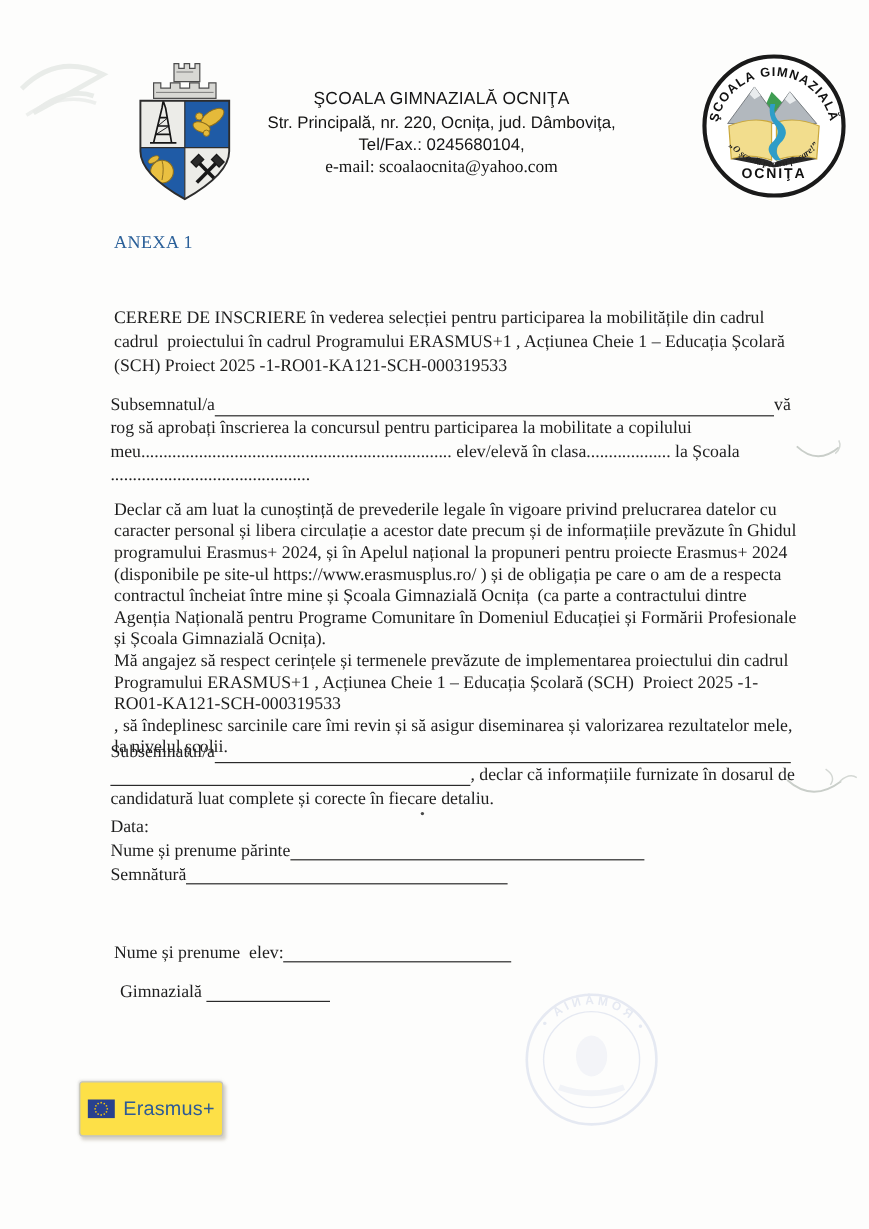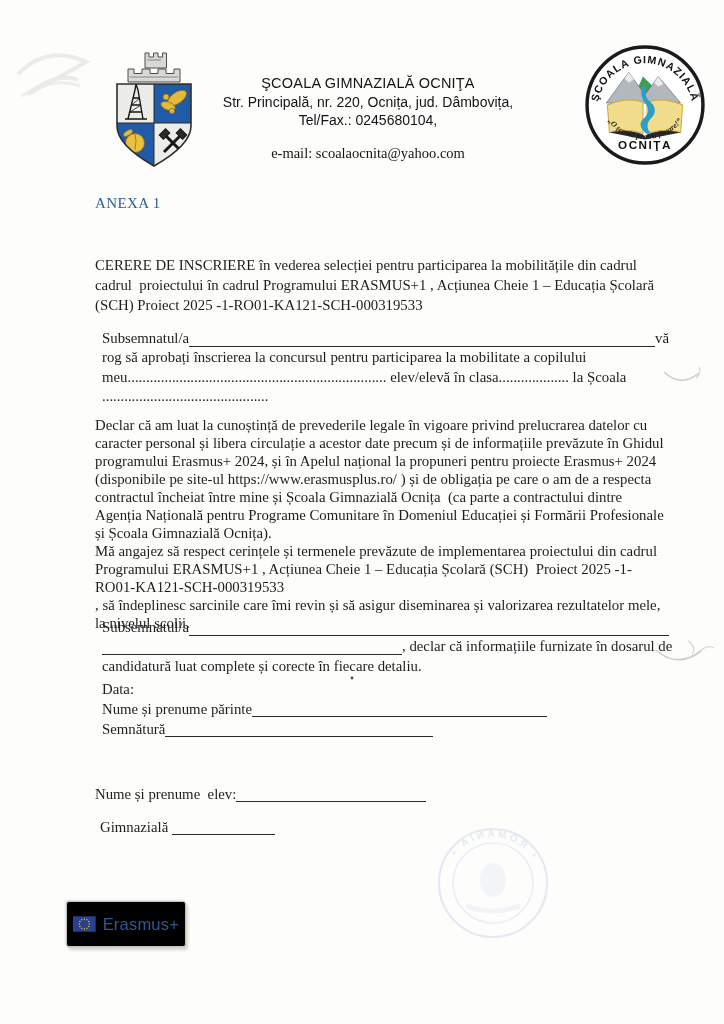--- a/index.html
+++ b/index.html
@@ -4,47 +4,47 @@
 <style>
   html,body{margin:0;padding:0;}
   body{width:724px;height:1024px;background:#fdfdfc;position:relative;overflow:hidden;
        font-family:"Liberation Serif",serif;color:#1d1d1d;}
   .abs{position:absolute;}
 
   
   .school-info{left:218px;top:74px;width:300px;text-align:center;
                font-family:"Liberation Sans",sans-serif;font-size:14px;line-height:18.5px;color:#141414;}
   .school-info .name{font-size:14.5px;letter-spacing:.2px;}
-  .school-info .email{font-family:"Liberation Serif",serif;font-size:14.5px;margin-top:14px;}
+  .school-info .email{font-family:"Liberation Serif",serif;font-size:14.5px;}
 
   
   .anexa{left:95px;top:195px;font-size:15px;color:var(--anexa-blue,#2b6099);letter-spacing:.4px;}
   .para{left:95px;width:572px;font-size:14.8px;white-space:pre-wrap;margin-top:15px;}
   .title-para{top:240px;line-height:20px;}
   .decl-para{top:401px;line-height:18px;}
 
-  .block{left:102px;width:567px;font-size:14.8px;}
+  .block{left:92px;width:567px;font-size:14.8px;}
   .req{top:327px;}
   .stmt{top:616px;}
   .parent{top:681px;}
   .frow{height:19.5px;display:flex;align-items:flex-end;white-space:pre;}
   .ul{border-bottom:1.1px solid #2a2a2a;height:15px;}
   .grow{flex:1 1 auto;}
   .w300{flex:0 0 300px;}
   .w295{flex:0 0 295px;}
   .w268{flex:0 0 268px;}
   .w190{flex:0 0 190px;}
   .w103{flex:0 0 103px;}
   .prow{height:20px;display:flex;white-space:pre;}
 
   .student-name{left:95px;top:786px;width:380px;}
   .student-sign{left:100px;top:819px;width:380px;}
 
   
-  .erasmus-box{left:66px;top:901px;width:120px;height:46px;background:#000000;
+  .erasmus-box{left:66px;top:901px;width:120px;height:46px;background:#fde047;
                border:1px solid #c3c3bd;border-radius:3px;display:flex;align-items:center;gap:7px;
                padding:0 6px;box-sizing:border-box;
                box-shadow:2px 3px 3px rgba(165,155,135,.45), -1px -1px 2px rgba(180,180,175,.35);}
   .erasmus-label{font-family:"Liberation Sans",sans-serif;font-size:16.5px;
                  color:var(--erasmus-blue,#2d5a96);font-weight:500;letter-spacing:.2px;}
 </style>
 </head>
 <body>
 
 <div class="page abs" style="left:0;top:0;width:724px;height:844px;">

